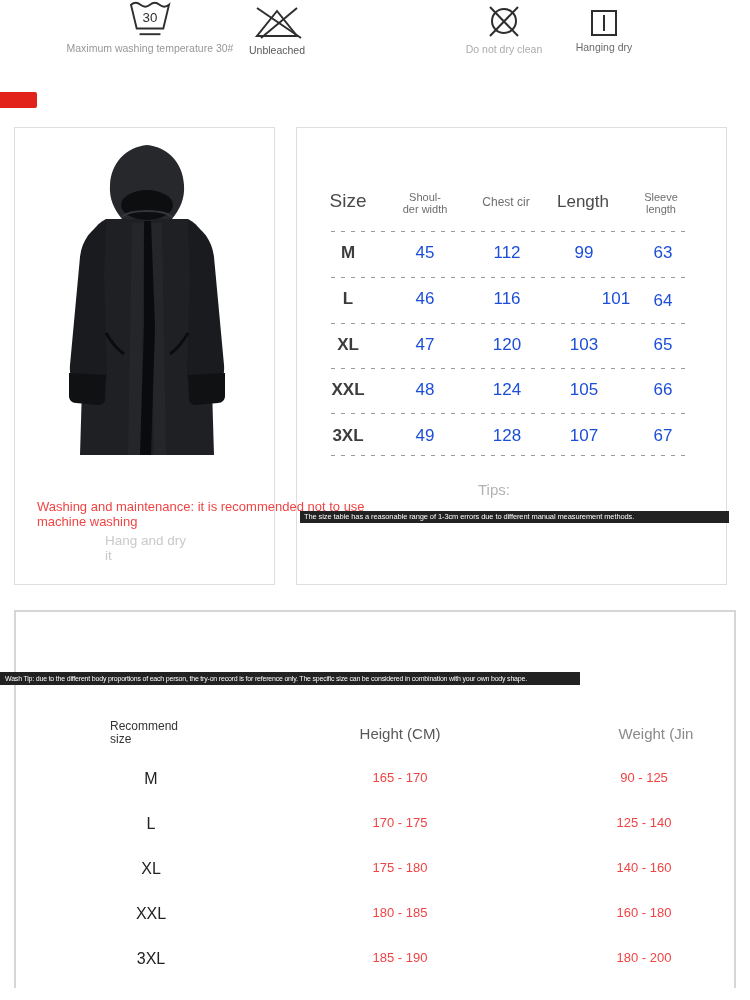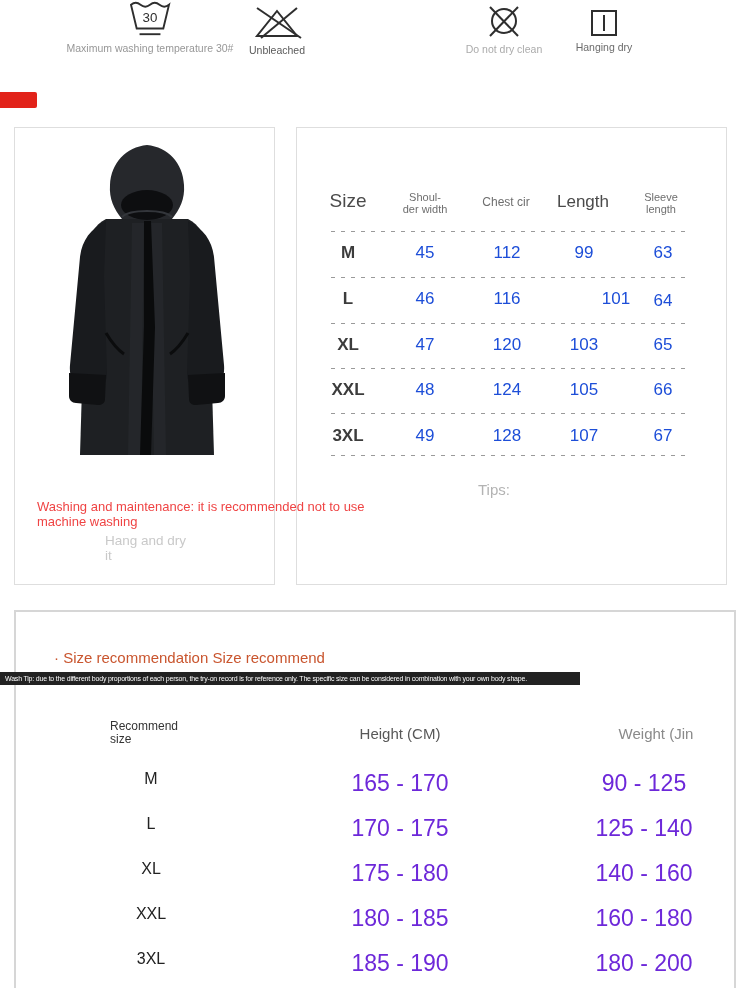--- a/index.html
+++ b/index.html
@@ -37,21 +37,21 @@
   .tips-label{left:478px;top:481px;font-size:15px;color:#b3b3b3;}
   .strip{position:absolute;background:#222;color:#fdfdfd;overflow:hidden;white-space:nowrap;}
   .tips-strip{left:300px;top:511px;width:425px;height:12px;font-size:7.5px;line-height:12px;padding-left:4px;letter-spacing:-0.1px;}
   .wash-strip{left:0;top:672px;width:575px;height:13px;font-size:7px;line-height:13px;padding-left:5px;letter-spacing:-0.2px;}
   
   .rec-heading{left:38px;top:37px;font-size:15px;color:#c9552e;}
   .rec-h-size{left:94px;top:108px;font-size:12px;line-height:13px;color:#333;}
   .rec-h{position:absolute;transform:translateX(-50%);white-space:nowrap;font-size:15px;}
   .rec-h-height{color:#585858;}
   .rec-h-weight{color:#8a8a8a;}
-  .rec-cell{position:absolute;transform:translateX(-50%);white-space:nowrap;font-size:23px;color:#6d28d9;text-align:center;}
+  .rec-cell{position:absolute;transform:translateX(-50%);white-space:nowrap;font-size:13px;color:#ef4444;text-align:center;}
   .rec-size{font-size:16px;color:#222;}
 </style>
 </head>
 <body>
 
 <div class="page">
 
   <div class="care-item c1" style="left:40px;width:220px;">
     <svg class="icn" width="46" height="38" viewBox="0 0 46 40">
       <path d="M3,5 Q8,1 13,5 Q18,9 23,5 Q28,1 33,5 Q38,9 43,5 L37,30 L9,30 Z" fill="none" stroke="#2e2e2e" stroke-width="2"></path>
@@ -175,23 +175,23 @@
       <div class="st-cell st-num" style="left:128px;top:298px;">49</div>
       <div class="st-cell st-num" style="left:210px;top:298px;">128</div>
       <div class="st-cell st-num" style="left:287px;top:298px;">107</div>
       <div class="st-cell st-num" style="left:366px;top:298px;">67</div>
     </div>
   </div>
 
   <div class="abs wash1">Washing and maintenance: it is recommended not to use machine washing</div>
   <div class="abs wash3">Hang and dry it</div>
   <div class="abs tips-label">Tips:</div>
+  <div class="strip tips-strip">The size table has a reasonable range of 1-3cm errors due to different manual measurement methods.</div>
 
   <div class="panel panel-bottom">
-    <div class="abs rec-heading">· Size recommendation Size recommend</div>
 
     <div class="abs rec-h-size">
       <span>Recommend</span><br>
       <span>size</span>
     </div>
     <div class="rec-h rec-h-height" style="left:384px;top:113px;">Height (CM)</div>
     <div class="rec-h rec-h-weight" style="left:628px;top:113px;margin-left:12px;">Weight (Jin</div>
 
     <div>
       <div class="rec-cell rec-size" style="left:135px;top:158px;">M</div>

